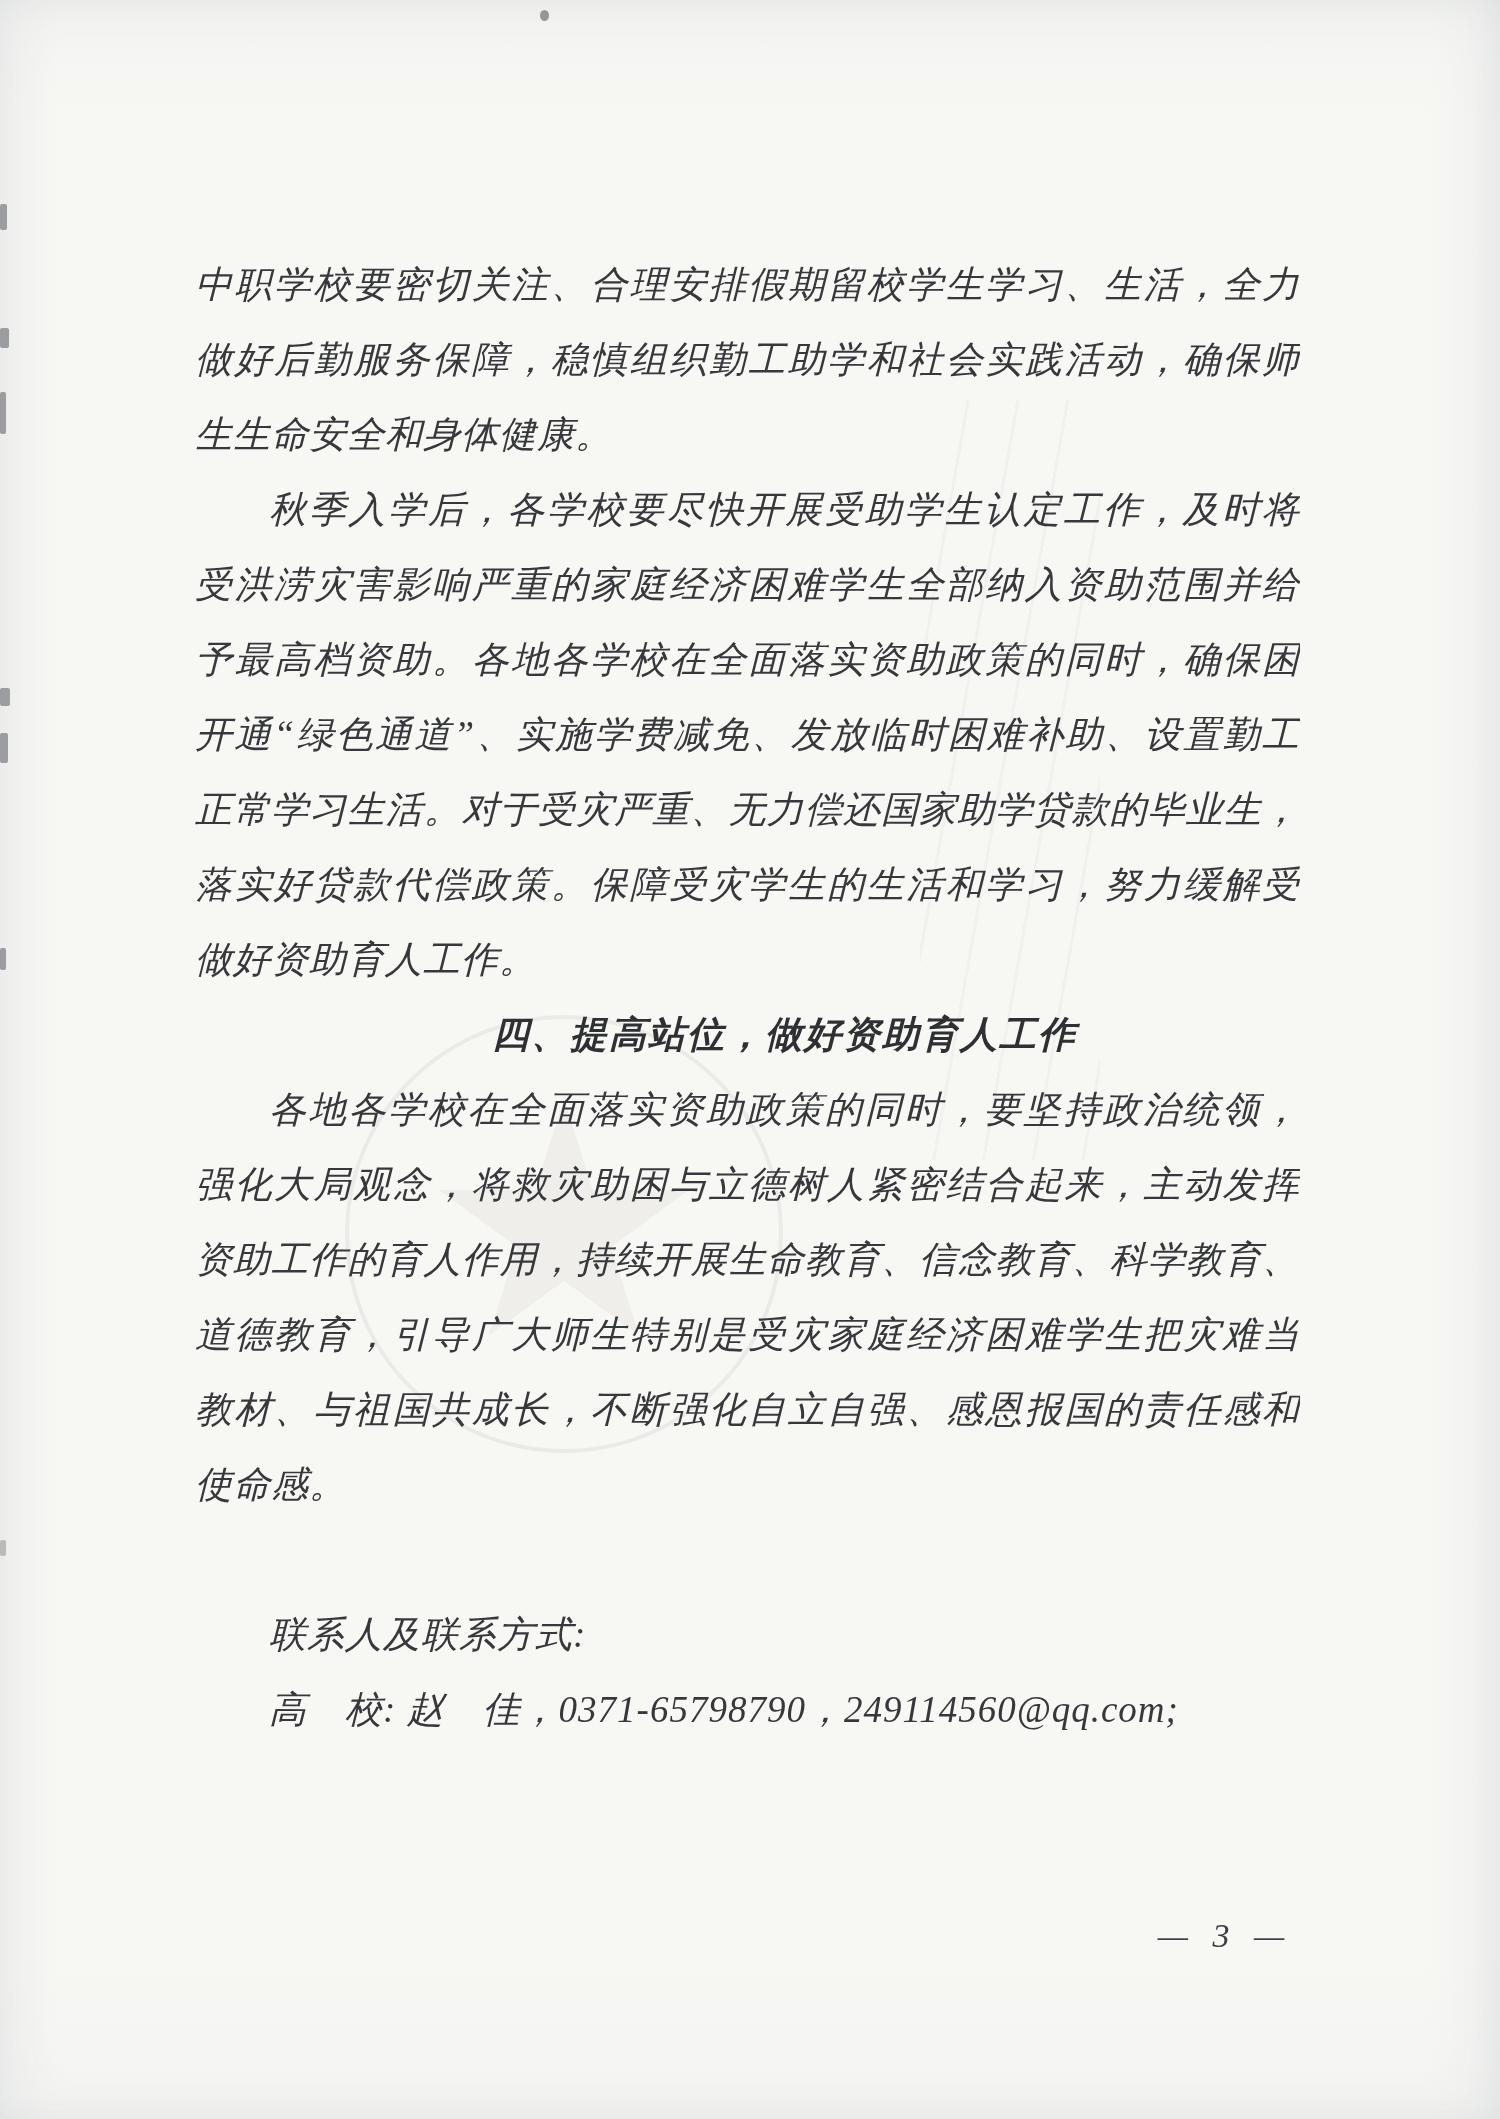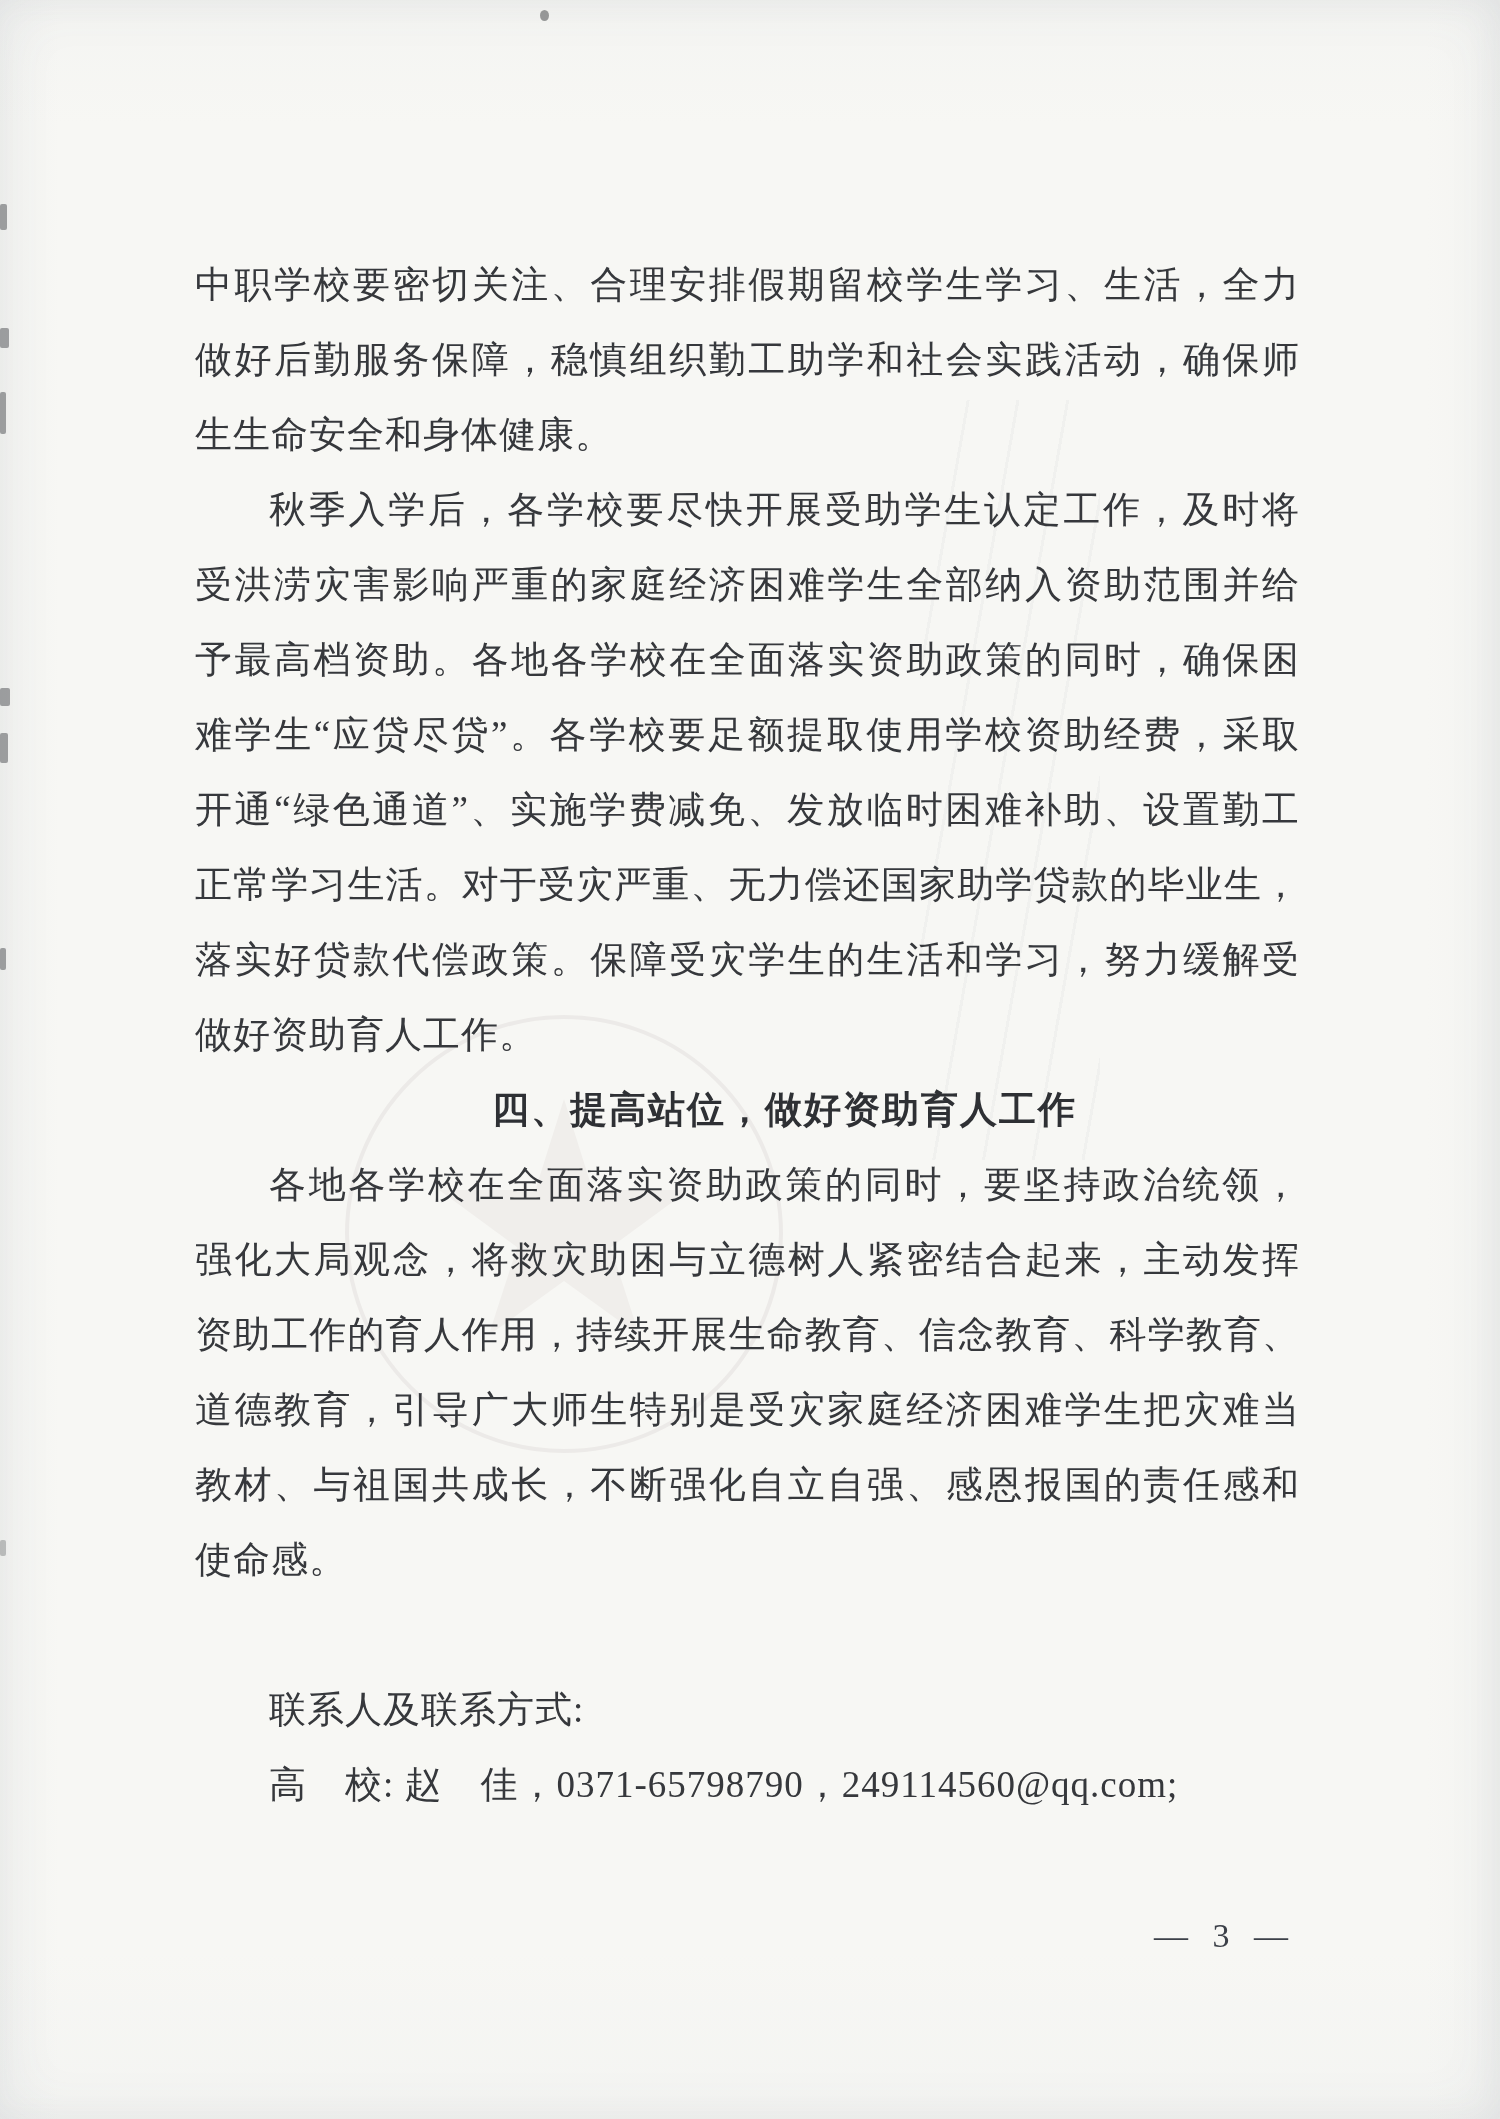--- a/index.html
+++ b/index.html
@@ -5,20 +5,21 @@
   html,body{margin:0;padding:0;background:#d8d8d6;}
   .page{
     position:relative;
     width:1500px;height:2119px;
     margin:0 auto;
     background:#f7f7f4;
     overflow:hidden;
     font-family:"Liberation Serif","DejaVu Serif",serif;
     color:#36383c;
     box-shadow:inset 0 0 60px rgba(90,100,115,0.07), inset -8px 0 30px rgba(90,100,115,0.05);
+    font-style:italic;
   }
   
   .paper-tone{
     position:absolute;inset:0;pointer-events:none;
     background:
       linear-gradient(180deg, rgba(190,198,210,0.05) 0%, rgba(255,255,255,0) 6%),
       linear-gradient(0deg, rgba(190,198,210,0.06) 0%, rgba(255,255,255,0) 8%),
       linear-gradient(90deg, rgba(170,178,190,0.06) 0%, rgba(255,255,255,0) 4%),
       linear-gradient(270deg, rgba(170,178,190,0.05) 0%, rgba(255,255,255,0) 5%);
   }
@@ -113,21 +114,20 @@
   <div class="artifact a7"></div>
   <div class="artifact dot"></div>
 
   <div class="text-block">
       <div class="line just">中职学校要密切关注、合理安排假期留校学生学习、生活，全力</div>
       <div class="line just">做好后勤服务保障，稳慎组织勤工助学和社会实践活动，确保师</div>
       <div class="line">生生命安全和身体健康。</div>
       <div class="line indent just">秋季入学后，各学校要尽快开展受助学生认定工作，及时将</div>
       <div class="line just">受洪涝灾害影响严重的家庭经济困难学生全部纳入资助范围并给</div>
       <div class="line just">予最高档资助。各地各学校在全面落实资助政策的同时，确保困</div>
-      <div class="line just">难学生“应贷尽贷”。各学校要足额提取使用学校资助经费，采取</div>
       <div class="line just">开通“绿色通道”、实施学费减免、发放临时困难补助、设置勤工</div>
       <div class="line just">正常学习生活。对于受灾严重、无力偿还国家助学贷款的毕业生，</div>
       <div class="line just">落实好贷款代偿政策。保障受灾学生的生活和学习，努力缓解受</div>
       <div class="line">做好资助育人工作。</div>
       <div class="line indent bold">四、提高站位，做好资助育人工作</div>
       <div class="line indent just">各地各学校在全面落实资助政策的同时，要坚持政治统领，</div>
       <div class="line just">强化大局观念，将救灾助困与立德树人紧密结合起来，主动发挥</div>
       <div class="line just">资助工作的育人作用，持续开展生命教育、信念教育、科学教育、</div>
       <div class="line just">道德教育，引导广大师生特别是受灾家庭经济困难学生把灾难当</div>
       <div class="line just">教材、与祖国共成长，不断强化自立自强、感恩报国的责任感和</div>

